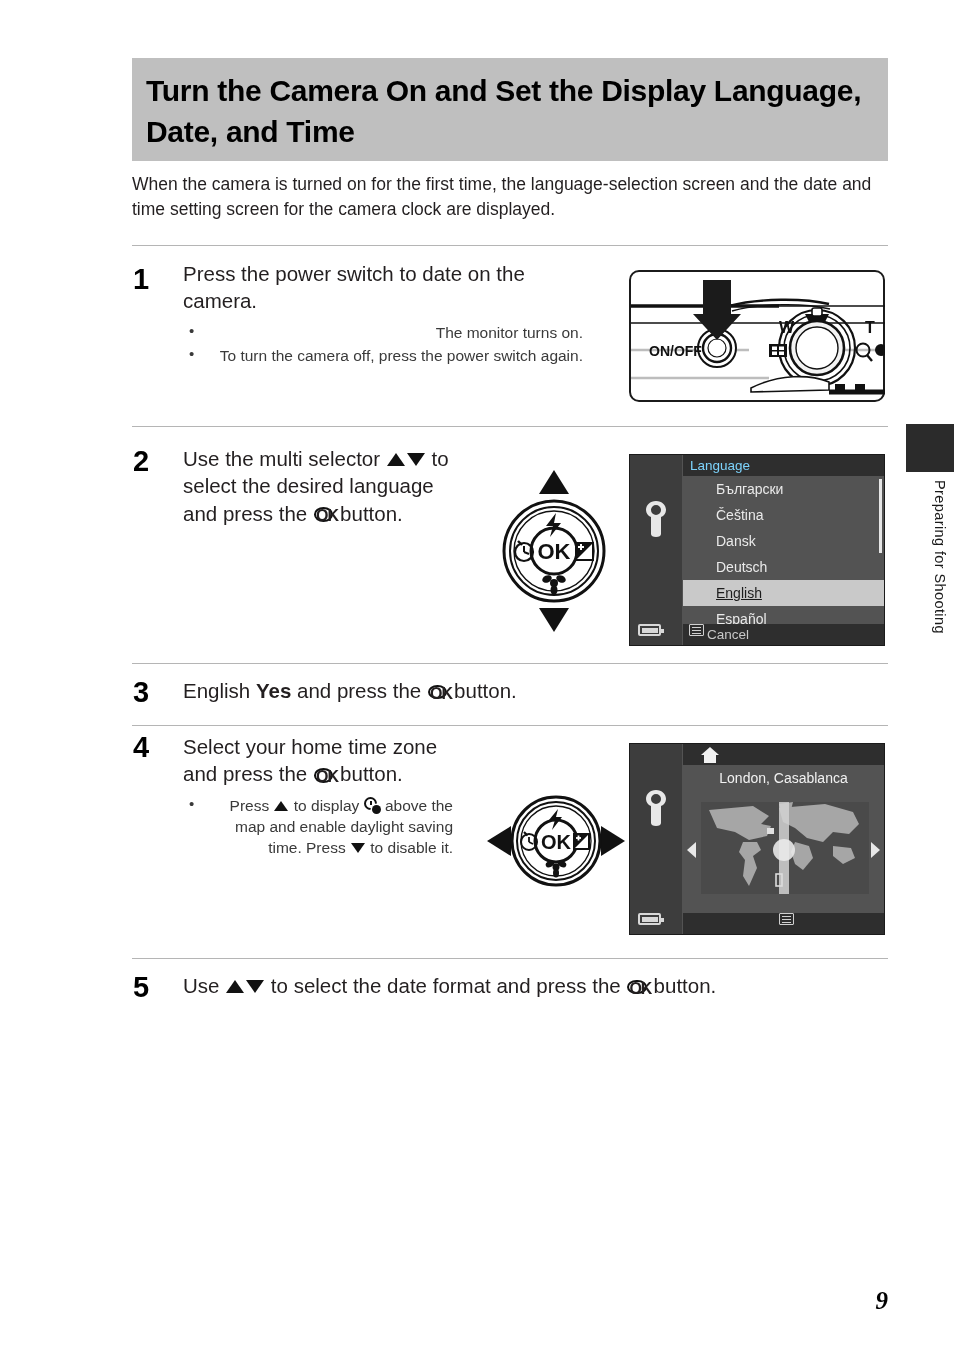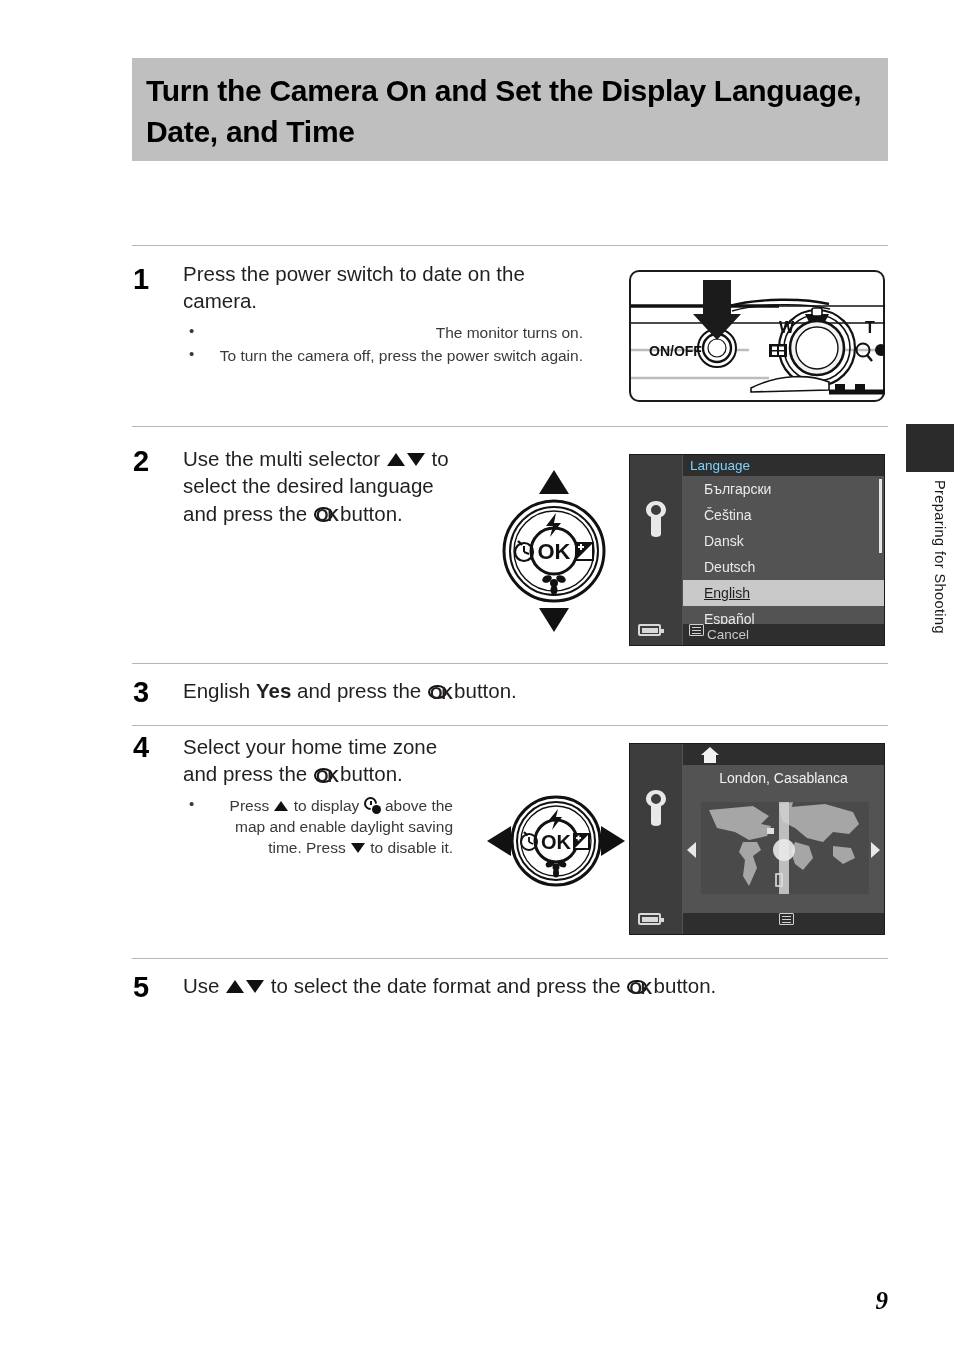--- a/index.html
+++ b/index.html
@@ -245,21 +245,21 @@
     line-height: 21px;
     padding-left: 7px;
   }
   .lcd-list {
     position: absolute;
     left: 0; right: 0; top: 21px; bottom: 21px;
   }
   .lang-row {
     height: 26px;
     line-height: 26px;
-    padding-left: 21px;
+    padding-left: 33px;
     font-size: 14px;
     color: #eaeaea;
   }
   .lang-row.selected {
     background: #c9c9c9;
     color: #1d1d1d;
     text-decoration: underline;
   }
   .lcd-scroll {
     position: absolute;
@@ -350,20 +350,21 @@
 </style>
 </head>
 <body>
 
 <div class="page">
 
   <div class="title-band">
     <div class="title-text">Turn the Camera On and Set the Display Language, Date, and Time</div>
   </div>
 
+  <div class="intro">When the camera is turned on for the first time, the language-selection screen and the date and time setting screen for the camera clock are displayed.</div>
 
   <div class="hrule" style="top:245px;"></div>
   <div class="hrule" style="top:426px;"></div>
   <div class="hrule" style="top:663px;"></div>
   <div class="hrule" style="top:725px;"></div>
   <div class="hrule" style="top:958px;"></div>
 
   <div class="step">
     <div class="step-num" style="left:100px; top:265px;">1</div>
     <div class="step-body" style="left:150px; top:260px; width:400px;">

